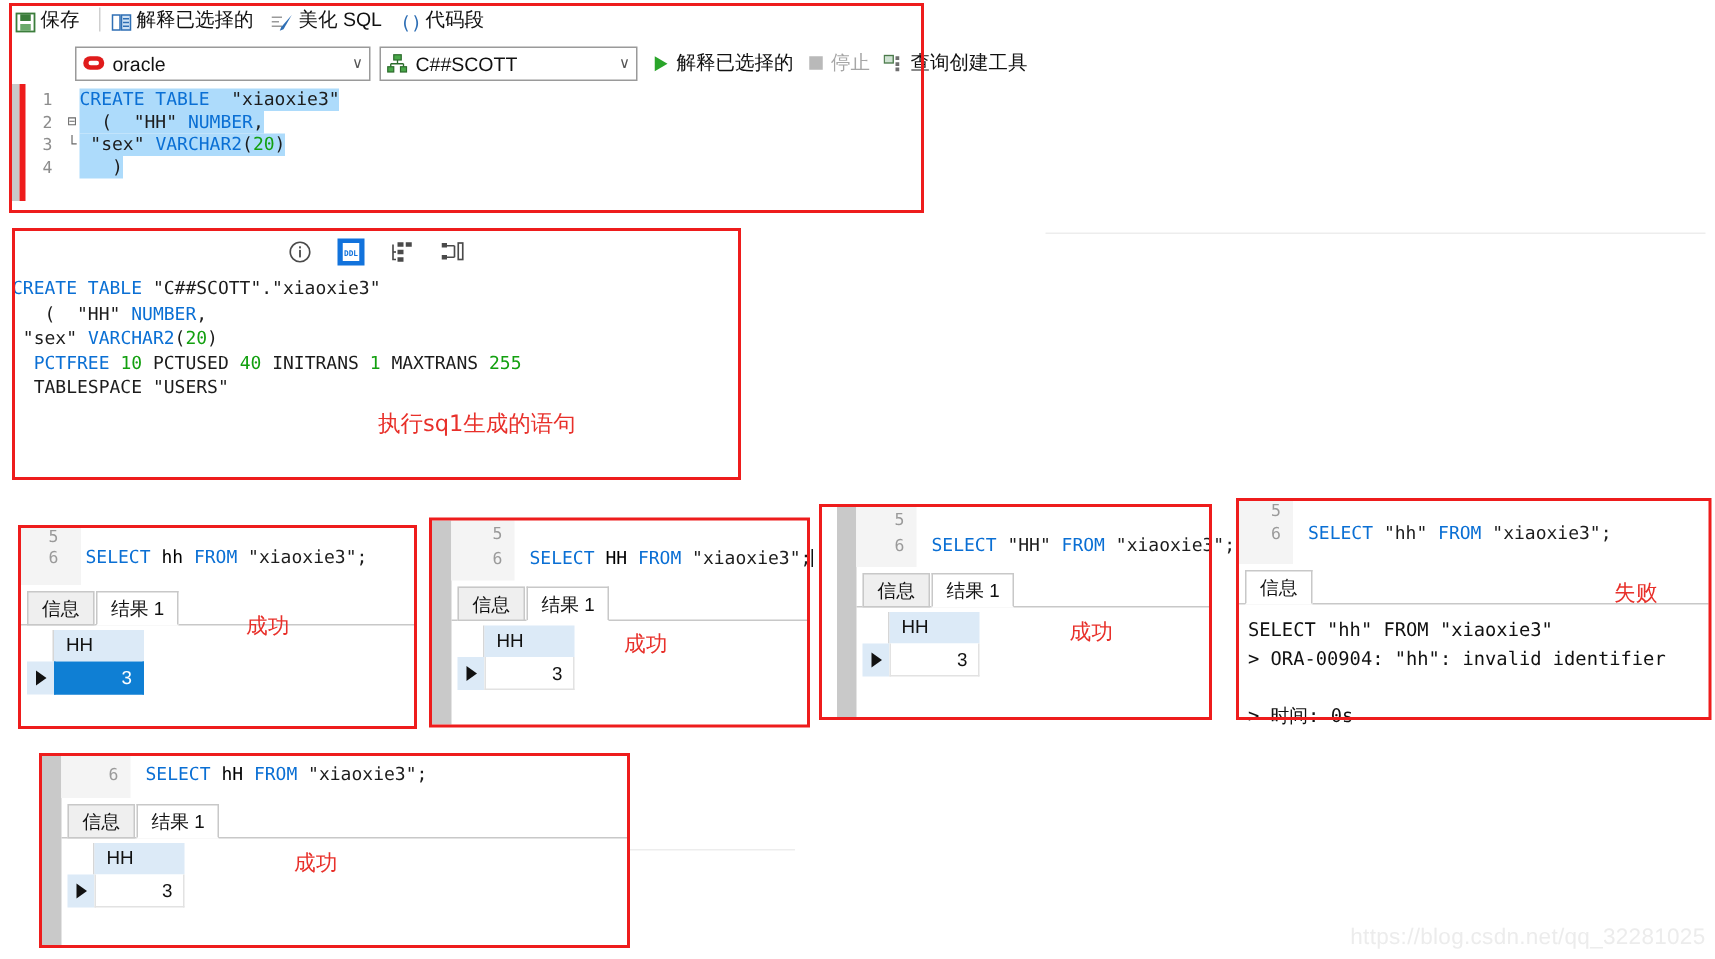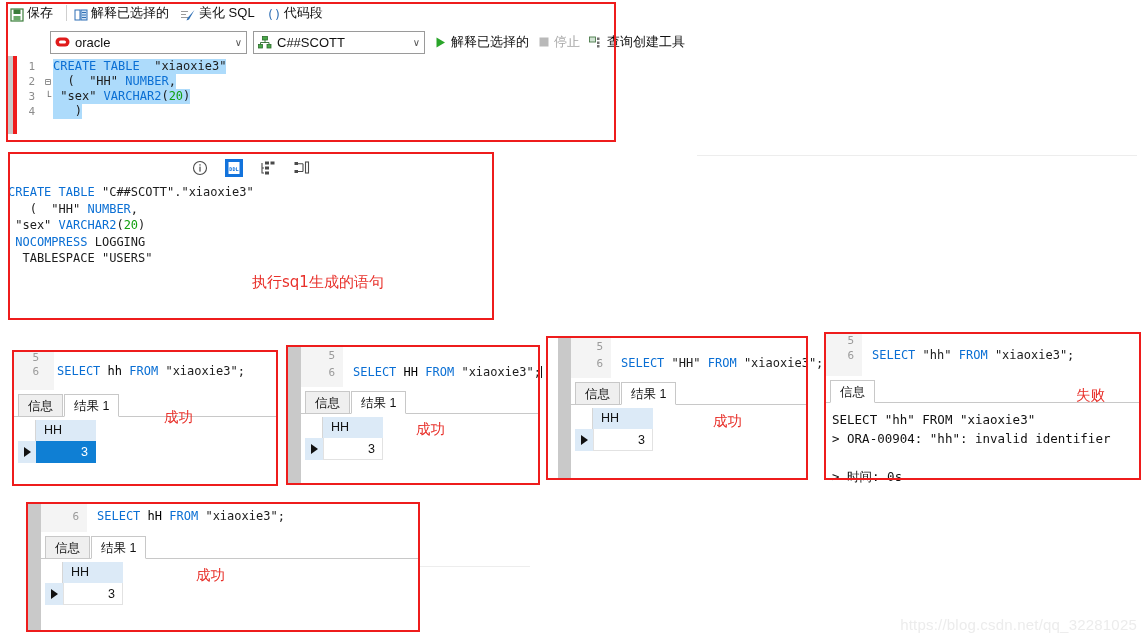--- a/index.html
+++ b/index.html
@@ -283,21 +283,21 @@
           <path d="M4 3.8 H9 M4 11.5 H9 M9 3.8 V11.5" stroke="#4a4a4a" stroke-width="1.1" fill="none"></path>
           <rect x="11.5" y="2" width="3" height="11" fill="none" stroke="#4a4a4a" stroke-width="1.1"></rect>
         </svg>
       </div>
     </div>
 
     <div id="ddl-code" class="mono">
       <div class="dl"><span class="kw">CREATE TABLE</span> <span class="str">"C##SCOTT"."xiaoxie3"</span></div>
       <div class="dl"><span class="str">   (  "HH"</span> <span class="kw">NUMBER</span><span class="str">,</span></div>
       <div class="dl"><span class="str"> "sex"</span> <span class="kw">VARCHAR2</span><span class="str">(</span><span class="num">20</span><span class="str">)</span></div>
-      <div class="dl"> <span class="kw">NOCOMPRESS</span> <span class="str">LOGGING</span></div>
+      <div class="dl">  <span class="kw">PCTFREE</span> <span class="num">10</span> <span class="str">PCTUSED</span> <span class="num">40</span> <span class="str">INITRANS</span> <span class="num">1</span> <span class="str">MAXTRANS</span> <span class="num">255</span></div>
       <div class="dl"><span class="str">  TABLESPACE "USERS"</span></div>
     </div>
   </div>
 
   <div class="annot" style="left:252px; top:273px; font-size:15px;">执行sq1生成的语句</div>
 
   <div class="redbox" style="left:8px; top:152px; width:486px; height:168px;"></div>
 
   <div class="hr-faint" style="left:697px; top:155px; width:440px;"></div>
 

